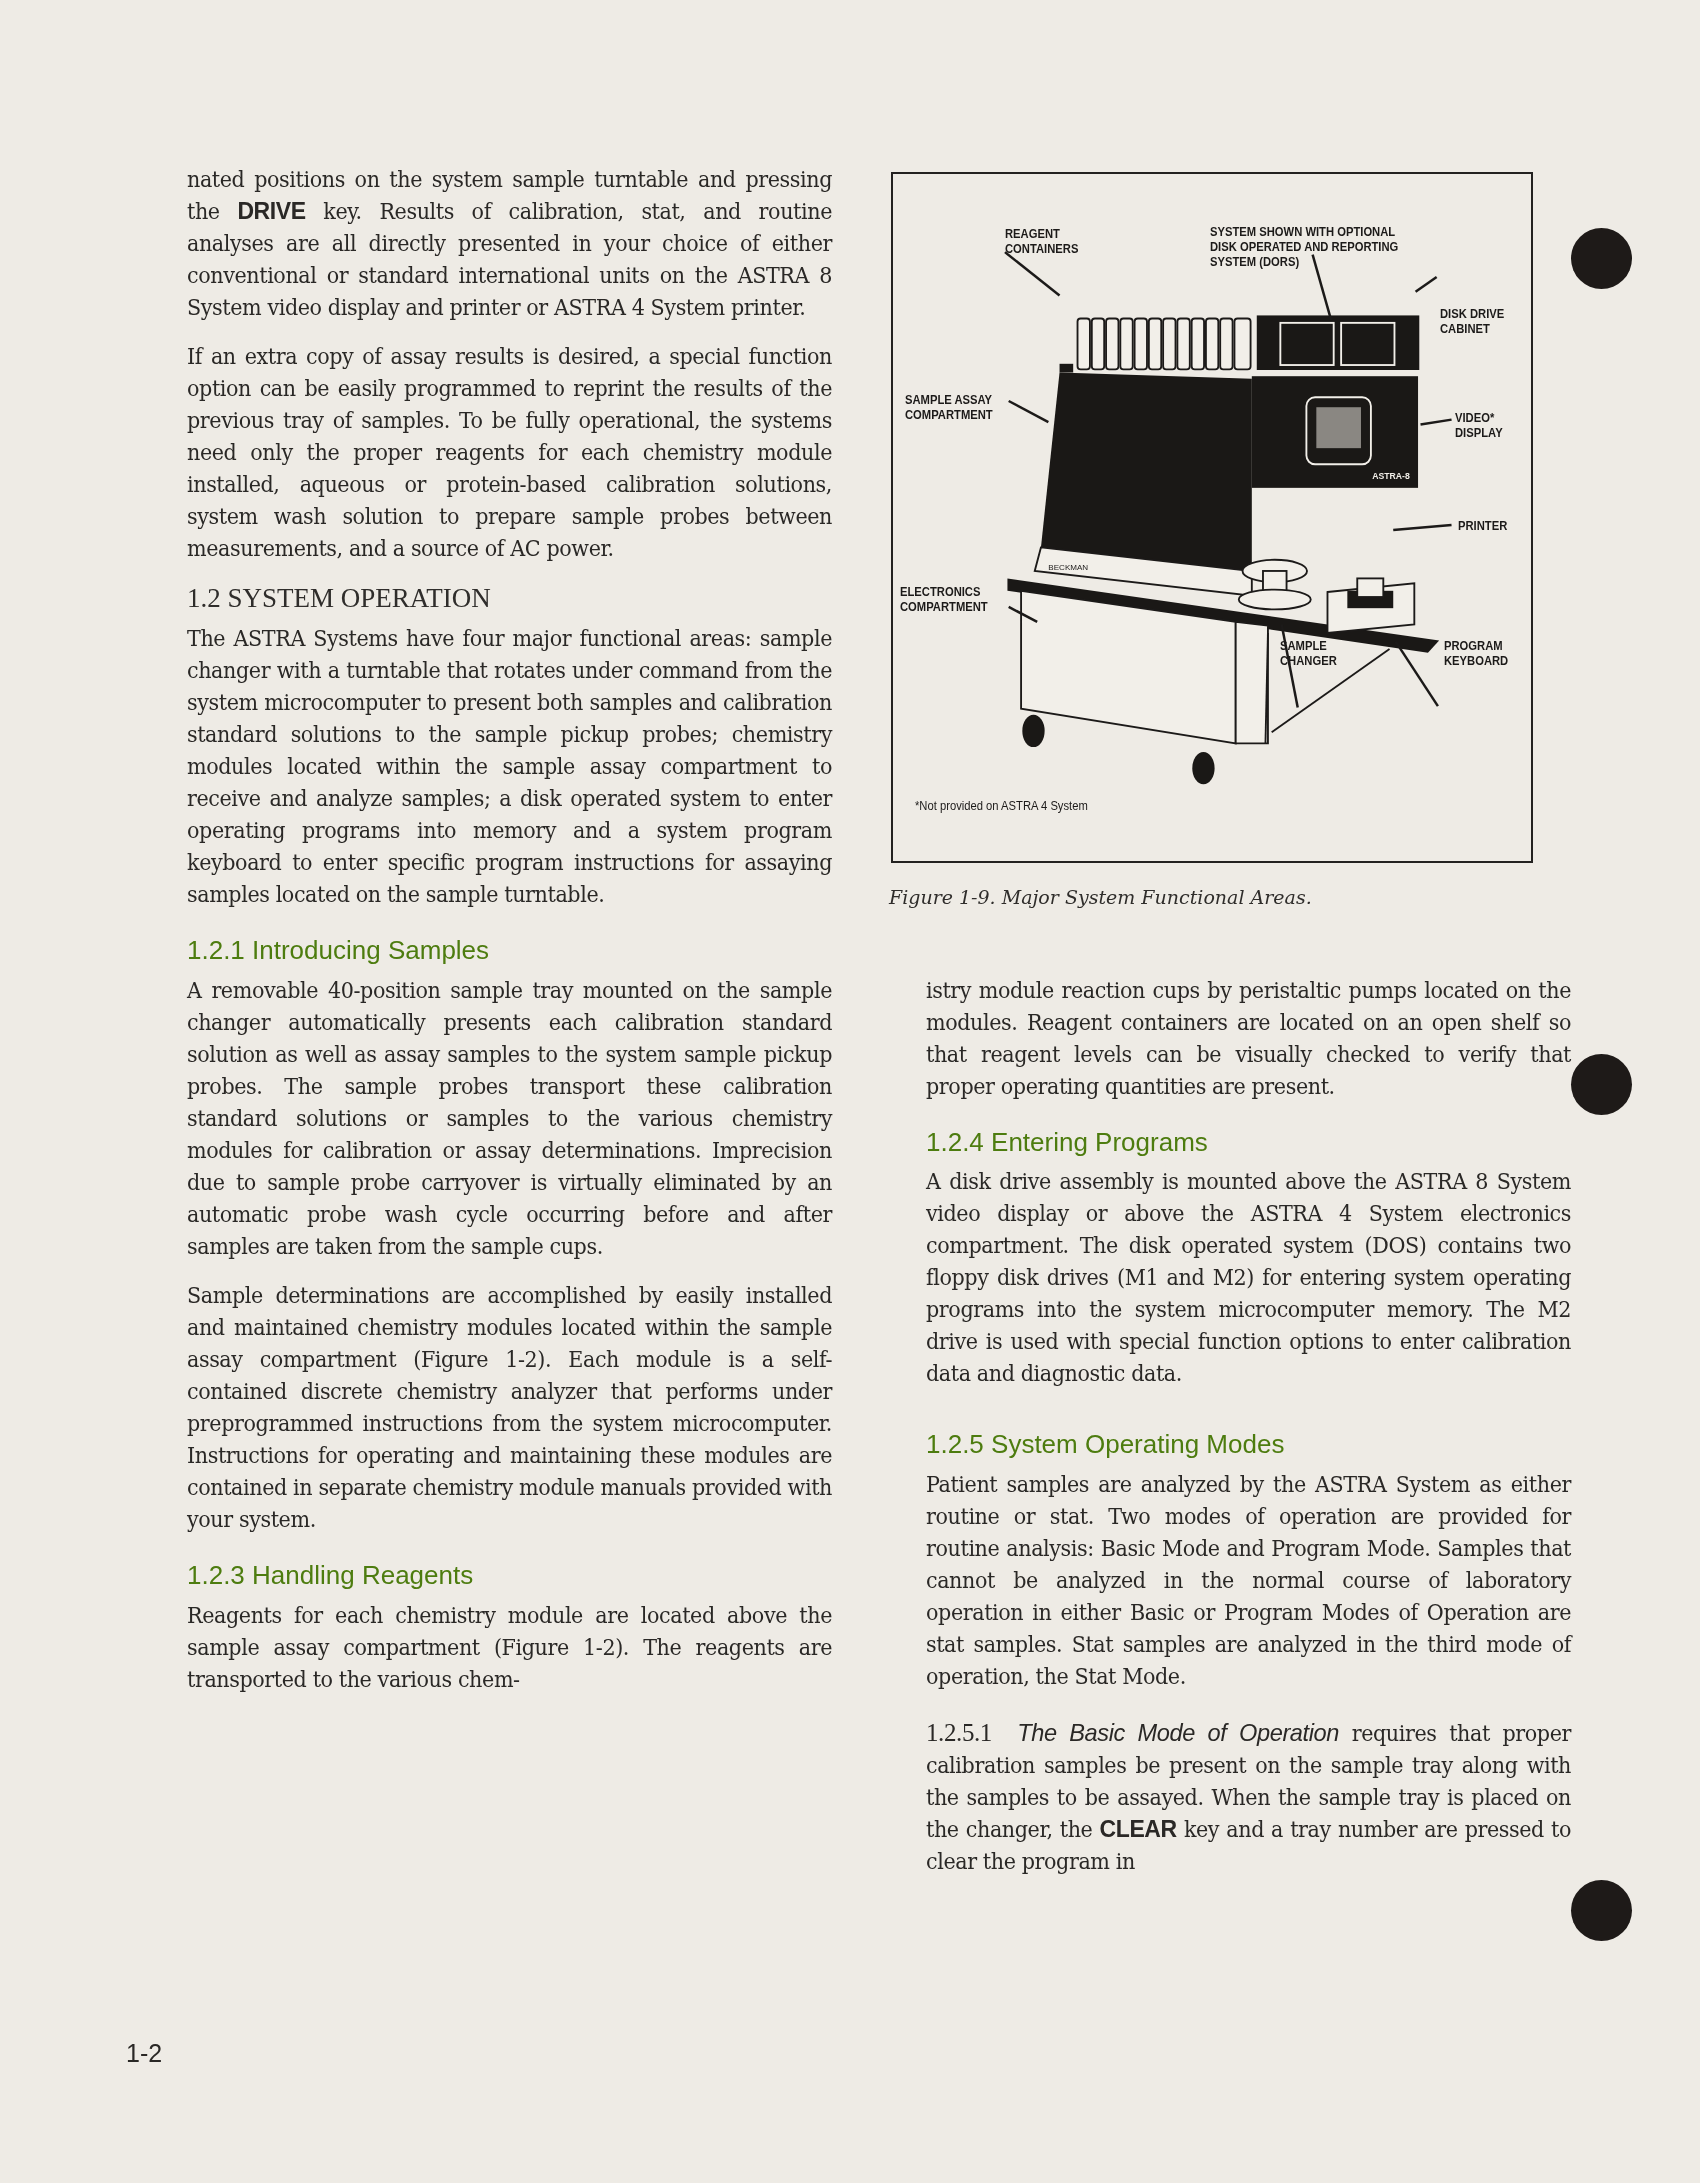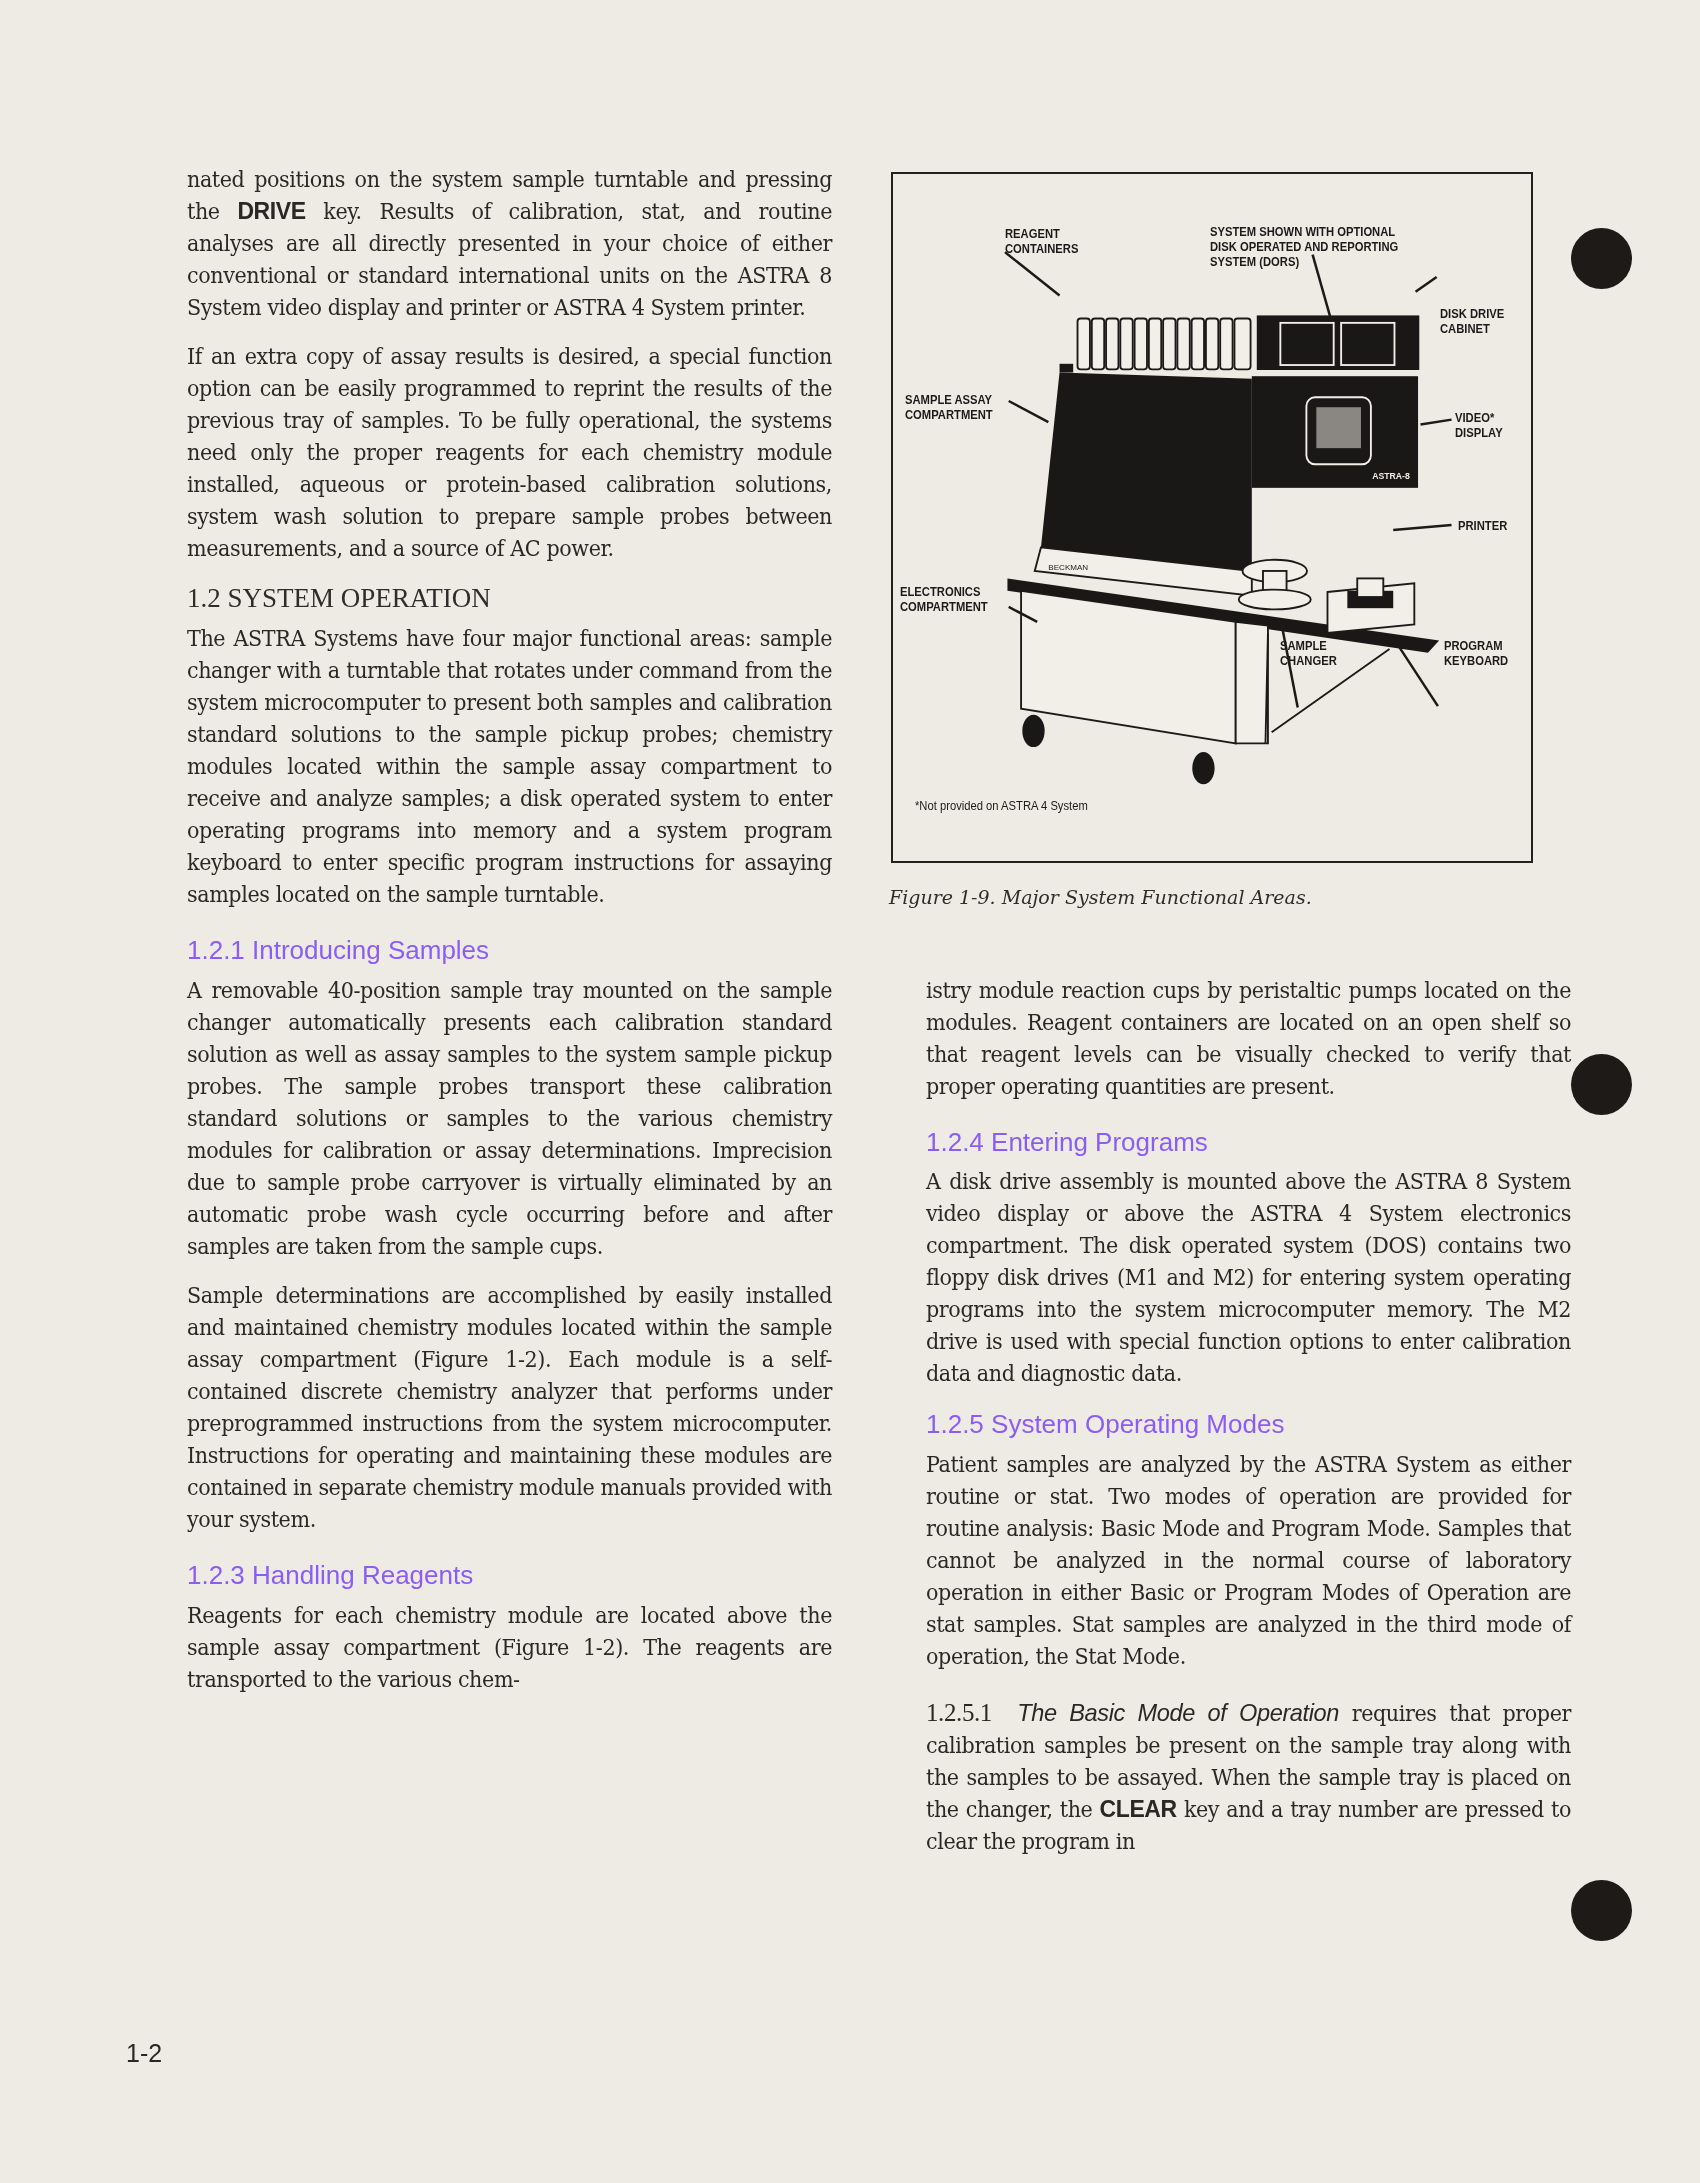--- a/index.html
+++ b/index.html
@@ -15,21 +15,21 @@
     margin:0 0 17.4px 0; font-size:23px; line-height:32px; text-align:justify;
     letter-spacing:-0.4px; font-stretch:condensed;
     font-family:"DejaVu Serif", serif; transform-origin:left top;
   }
   h2.sec {
     margin:30px 0 8.7px 0; font-family:"Liberation Sans", sans-serif;
     font-weight:normal; font-size:27px; line-height:32px; color:#2f2d2b;
   }
   h3.sub {
     margin:25px 0 7.4px 0; font-family:"Liberation Sans", sans-serif;
-    font-weight:normal; font-size:26px; line-height:31px; color:#8b5cf6;
+    font-weight:normal; font-size:26px; line-height:31px; color:#4d7c0f;
   }
   .key { font-family:"Liberation Sans", sans-serif; font-weight:bold; }
   .ital-sans { font-family:"Liberation Sans", sans-serif; font-style:italic; }
   .num-sans { font-family:Liberation Serif, serif; }
   .hole {
     position:absolute; width:61px; height:61px; border-radius:50%;
     background:#1e1a18; left:1571px;
   }
   .figure-box {
     position:absolute; left:891px; top:172px; width:642px; height:691px;
@@ -159,20 +159,20 @@
   <div class="fig-label" style="left:22.3px;top:624px;font-weight:normal;">*Not provided on ASTRA 4 System</div>
 </div>
 <div class="caption">Figure 1-9.  Major System Functional Areas.</div>
 
 <div class="col col-right-top">
   <p class="body">istry module reaction cups by peristaltic pumps located on the modules. Reagent containers are located on an open shelf so that reagent levels can be visually checked to verify that proper operating quantities are present.</p>
 
   <h3 class="sub">1.2.4  Entering Programs</h3>
   <p class="body">A disk drive assembly is mounted above the ASTRA 8 System video display or above the ASTRA 4 System electronics compartment. The disk operated system (DOS) contains two floppy disk drives (M1 and M2) for entering system operating programs into the system microcomputer memory. The M2 drive is used with special function options to enter calibration data and diagnostic data.</p>
 
-  <h3 class="sub" style="margin-top:20px;">1.2.5  System Operating Modes</h3>
+  <h3 class="sub" style="margin-top:40px;">1.2.5  System Operating Modes</h3>
   <p class="body">Patient samples are analyzed by the ASTRA System as either routine or stat. Two modes of operation are provided for routine analysis: Basic Mode and Program Mode. Samples that cannot be analyzed in the normal course of laboratory operation in either Basic or Program Modes of Operation are stat samples. Stat samples are analyzed in the third mode of operation, the Stat Mode.</p>
 
   <p class="body" style="margin-top:25px;"><span class="num-sans" style="font-size:25px;">1.2.5.1</span>&nbsp;&nbsp;<span class="ital-sans" style="font-size:23.6px;">The Basic Mode of Operation</span><span> requires that proper calibration samples be present on the sample tray along with the samples to be assayed. When the sample tray is placed on the changer, the </span><span class="key">CLEAR</span><span> key and a tray number are pressed to clear the program in</span></p>
 </div>
 
 <div class="page-num">1-2</div>
 
 
 </body></html>

